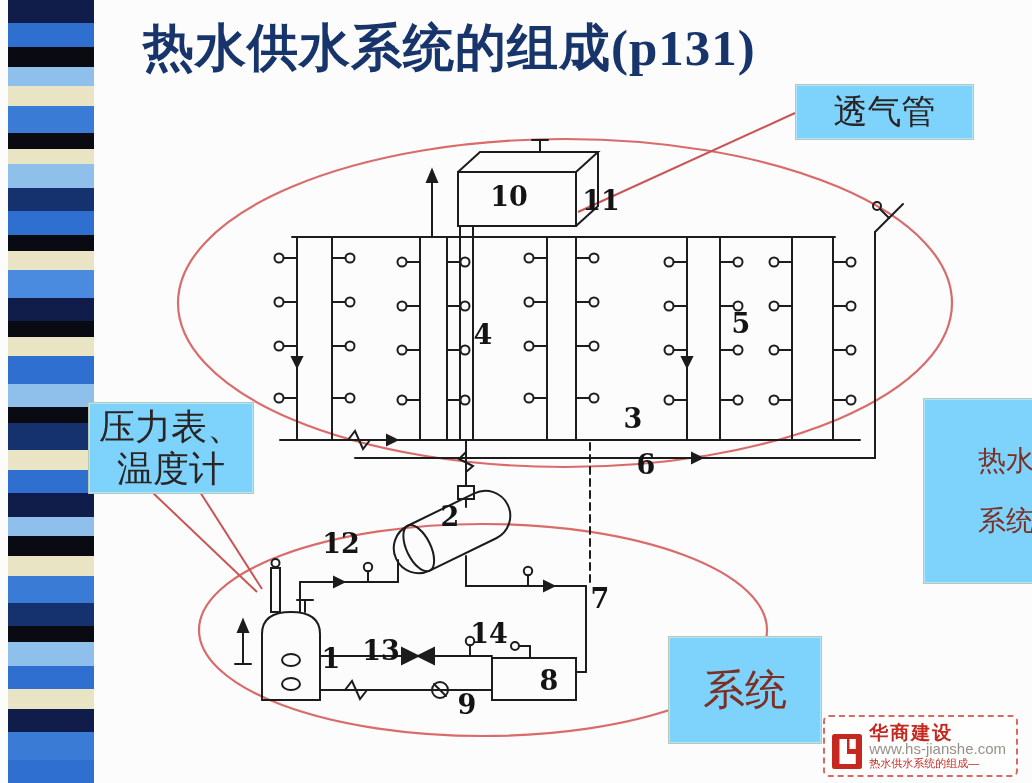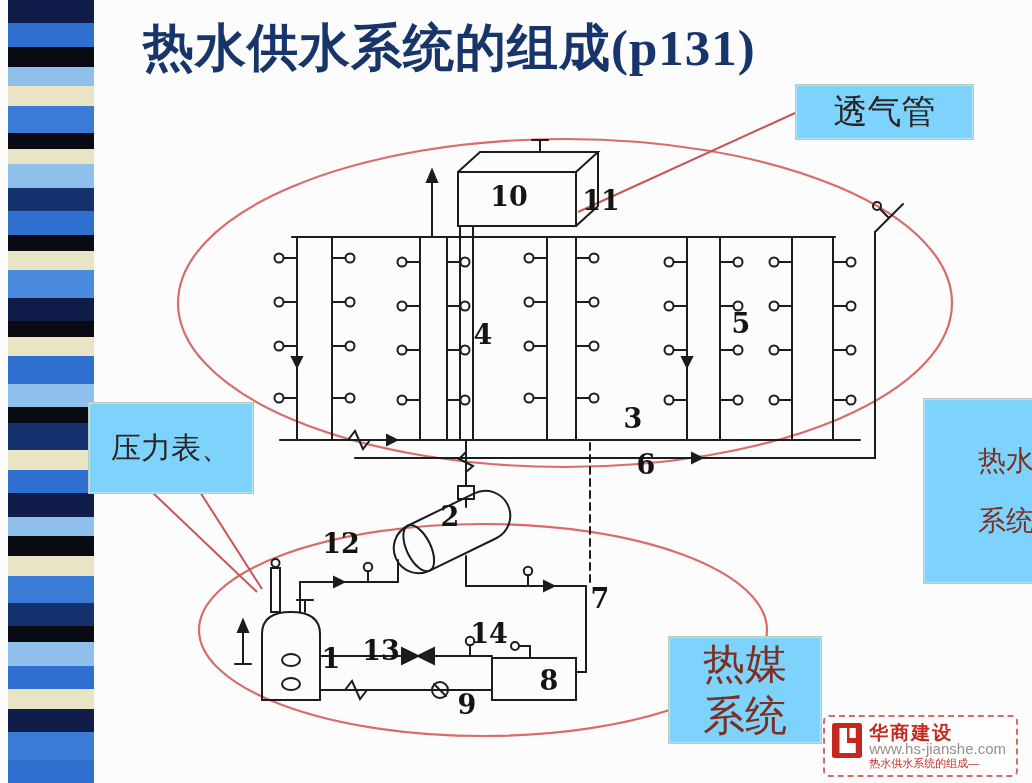--- a/index.html
+++ b/index.html
@@ -71,28 +71,28 @@
   .callout{
     position:absolute;
     background:#7dd3fc;
     border:1px solid #b7c9b2;
     box-shadow:0 0 0 1px rgba(255,255,255,.4) inset;
     display:flex;flex-direction:column;align-items:center;justify-content:center;
     text-align:left;
     font-family:"Liberation Serif", serif;
   }
   .callout-vent{left:795px;top:84px;width:177px;height:54px;font-size:34px;color:#2a2424;}
-  .callout-gauges{left:88px;top:402px;width:164px;height:90px;font-size:30px;line-height:42px;color:#2a2424;}
+  .callout-gauges{left:88px;top:402px;width:164px;height:90px;font-size:36px;line-height:42px;color:#2a2424;}
   .callout-hotwater{left:923px;top:398px;width:132px;height:184px;font-size:28px;line-height:60px;color:#7d2f23;padding-left:16px;}
   .callout-heatmedium{left:668px;top:636px;width:152px;height:106px;font-size:42px;line-height:52px;color:#7d2f23;}
   .footer{
     position:absolute;right:14px;bottom:6px;
     border:2px dashed #d86a60;border-radius:6px;
     padding:5px 10px 5px 7px;
-    display:flex;align-items:flex-start;gap:7px;
+    display:flex;align-items:flex-end;gap:7px;
     background:rgba(255,255,255,.6);
     margin-top:31px;
   }
   .footer .logo{width:30px;height:37px;flex:0 0 auto;}
   .footer .ftext{display:flex;flex-direction:column;}
   .footer .brand{font-size:19px;font-weight:700;color:#c5281e;letter-spacing:2px;line-height:21px;}
   .footer .site{font-size:15px;color:#979088;line-height:11px;}
   .footer .tagline{font-size:11px;color:#c5281e;line-height:14px;margin-top:2px;}
 </style>
 </head>
@@ -288,29 +288,29 @@
       <text x="467" y="714">9</text>
     </g>
   </svg>
 
   <div class="callout callout-vent">
     <span>透气管</span>
   </div>
 
   <div class="callout callout-gauges">
     <span>压力表、</span>
+    <span>温度计</span>
   </div>
 
   <div class="callout callout-hotwater">
     <span>热水</span>
     <span>系统</span>
   </div>
 
   <div class="callout callout-heatmedium">
-    <span>热媒</span>
     <span>系统</span>
   </div>
 
   <div class="footer">
     <svg class="logo" viewBox="0 0 24 28">
       <rect width="24" height="28" rx="2" fill="#c5281e"></rect>
       <path d="M6 4 h6 v12 h7 v8 H6 Z" fill="#ffffff"></path>
       <rect x="14" y="4" width="5" height="8" fill="#ffffff"></rect>
     </svg>
     <div class="ftext">

